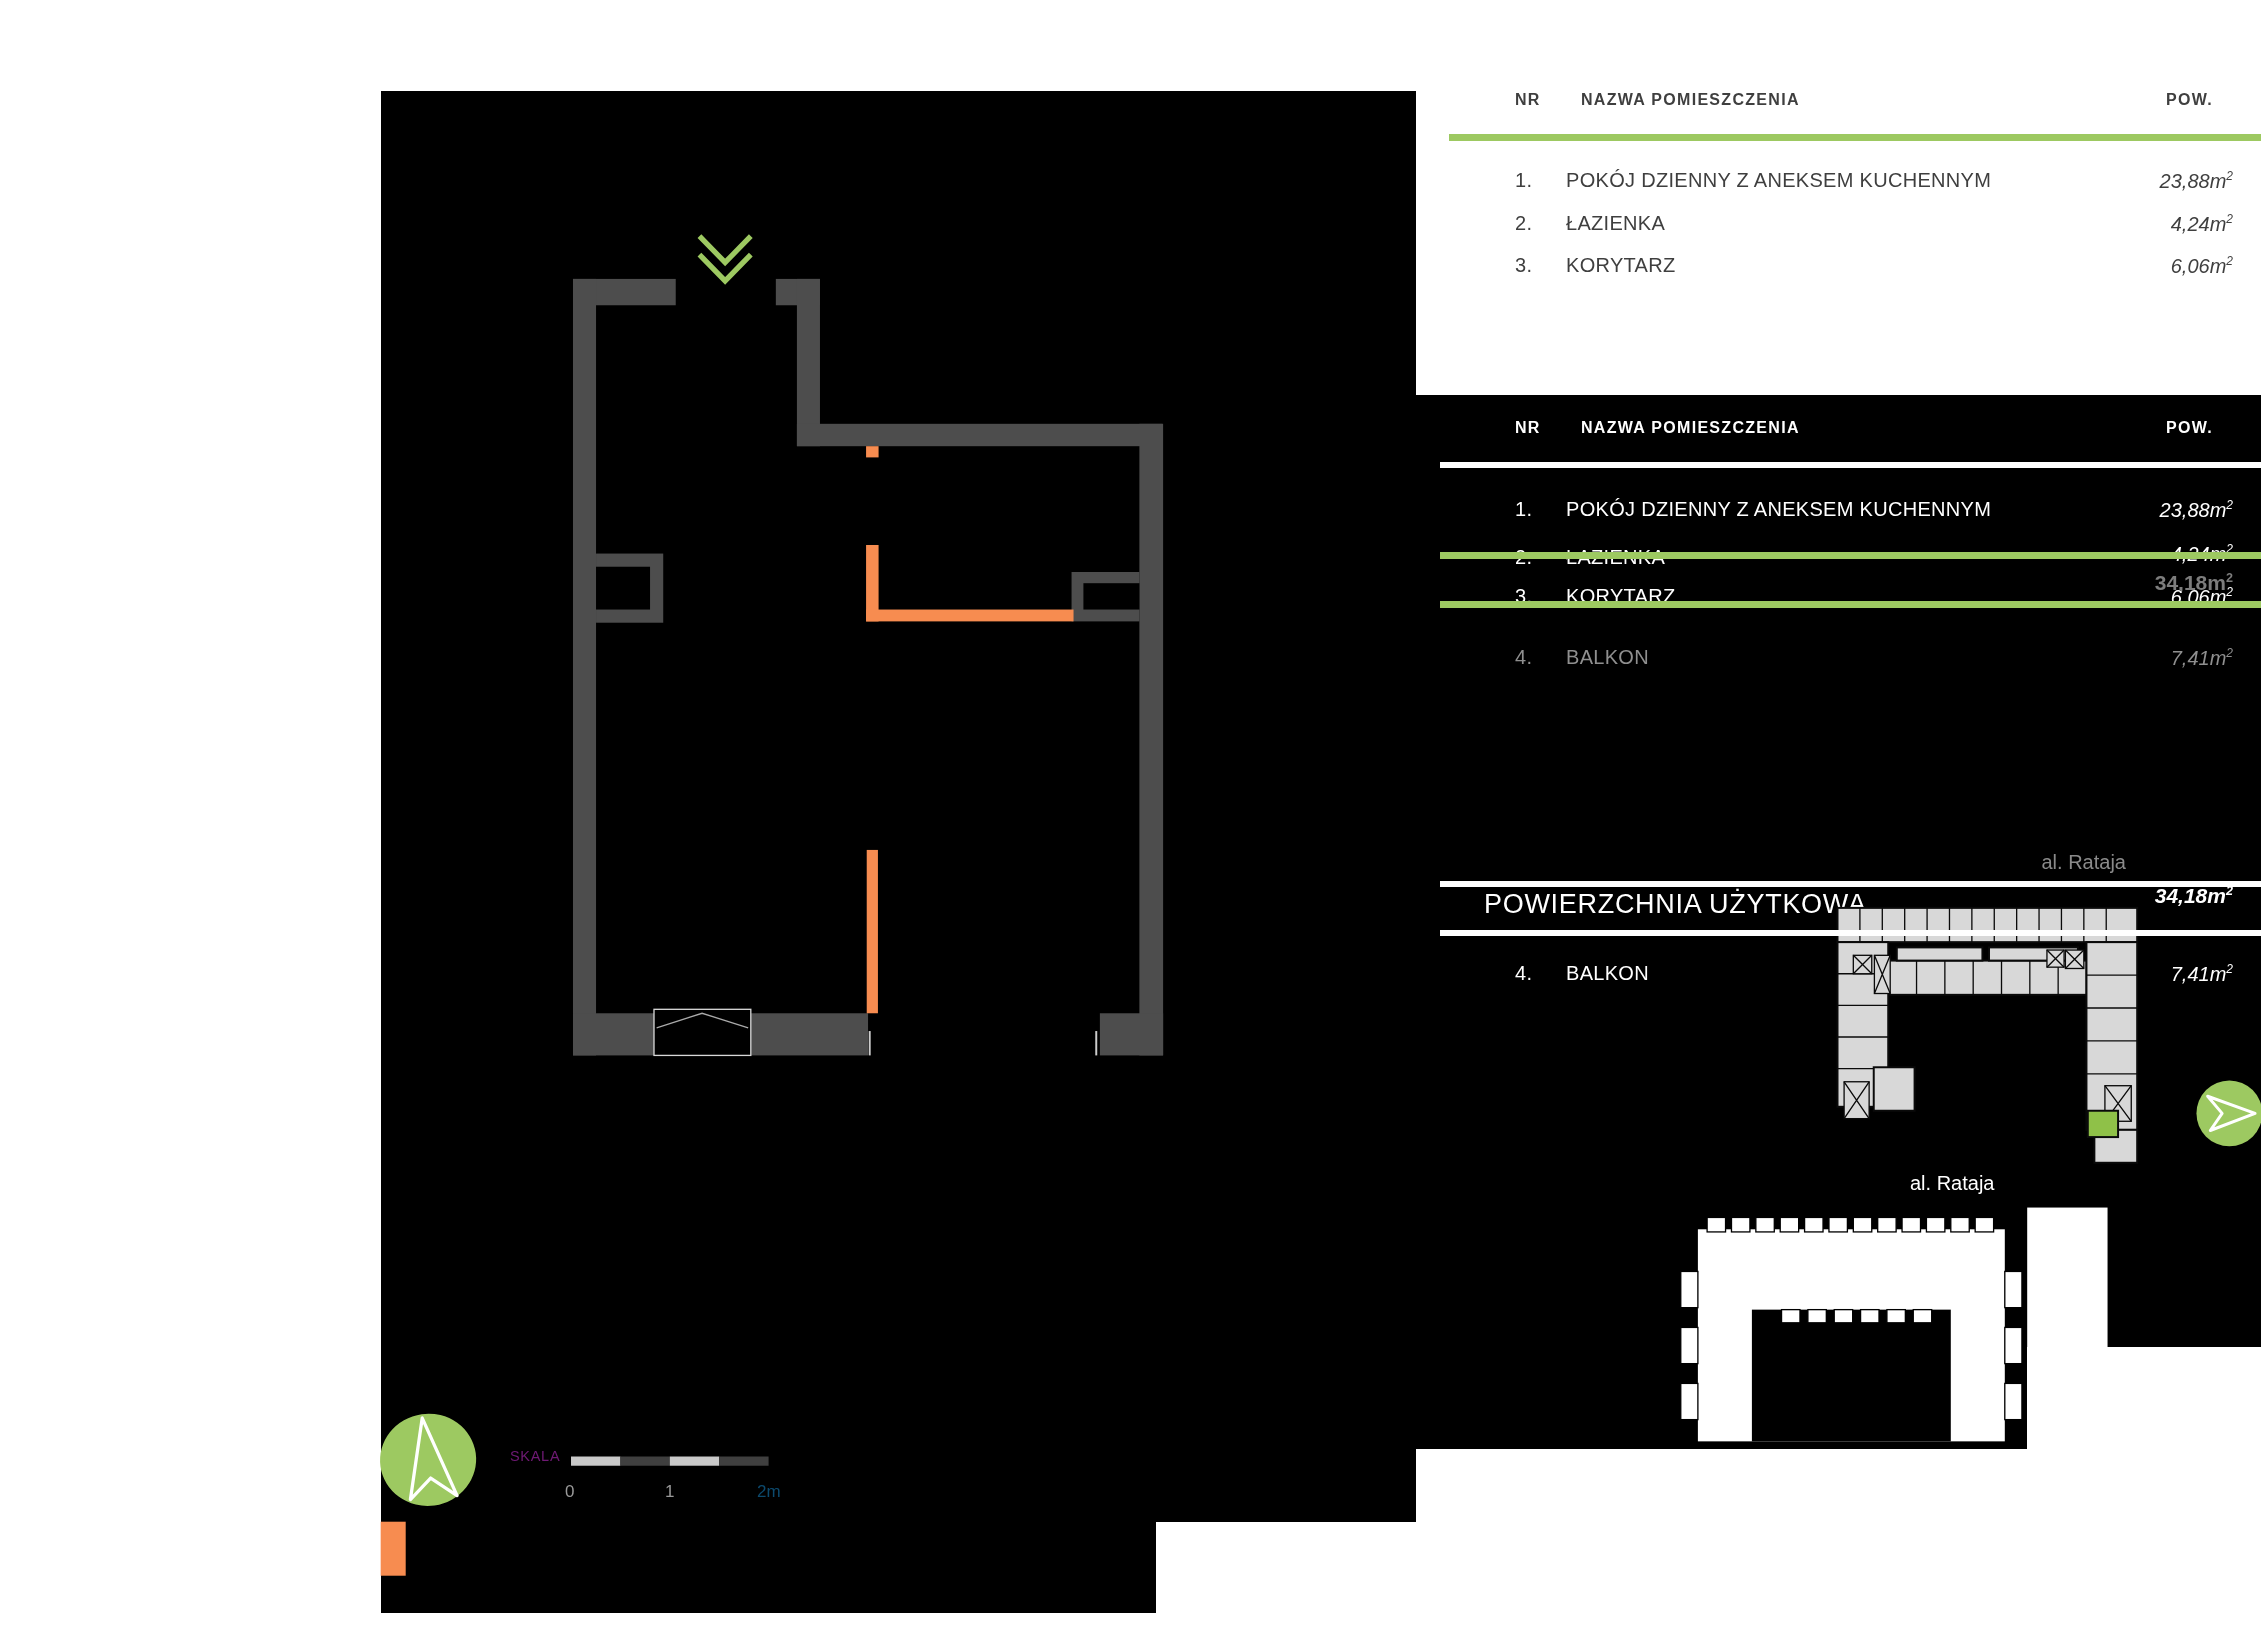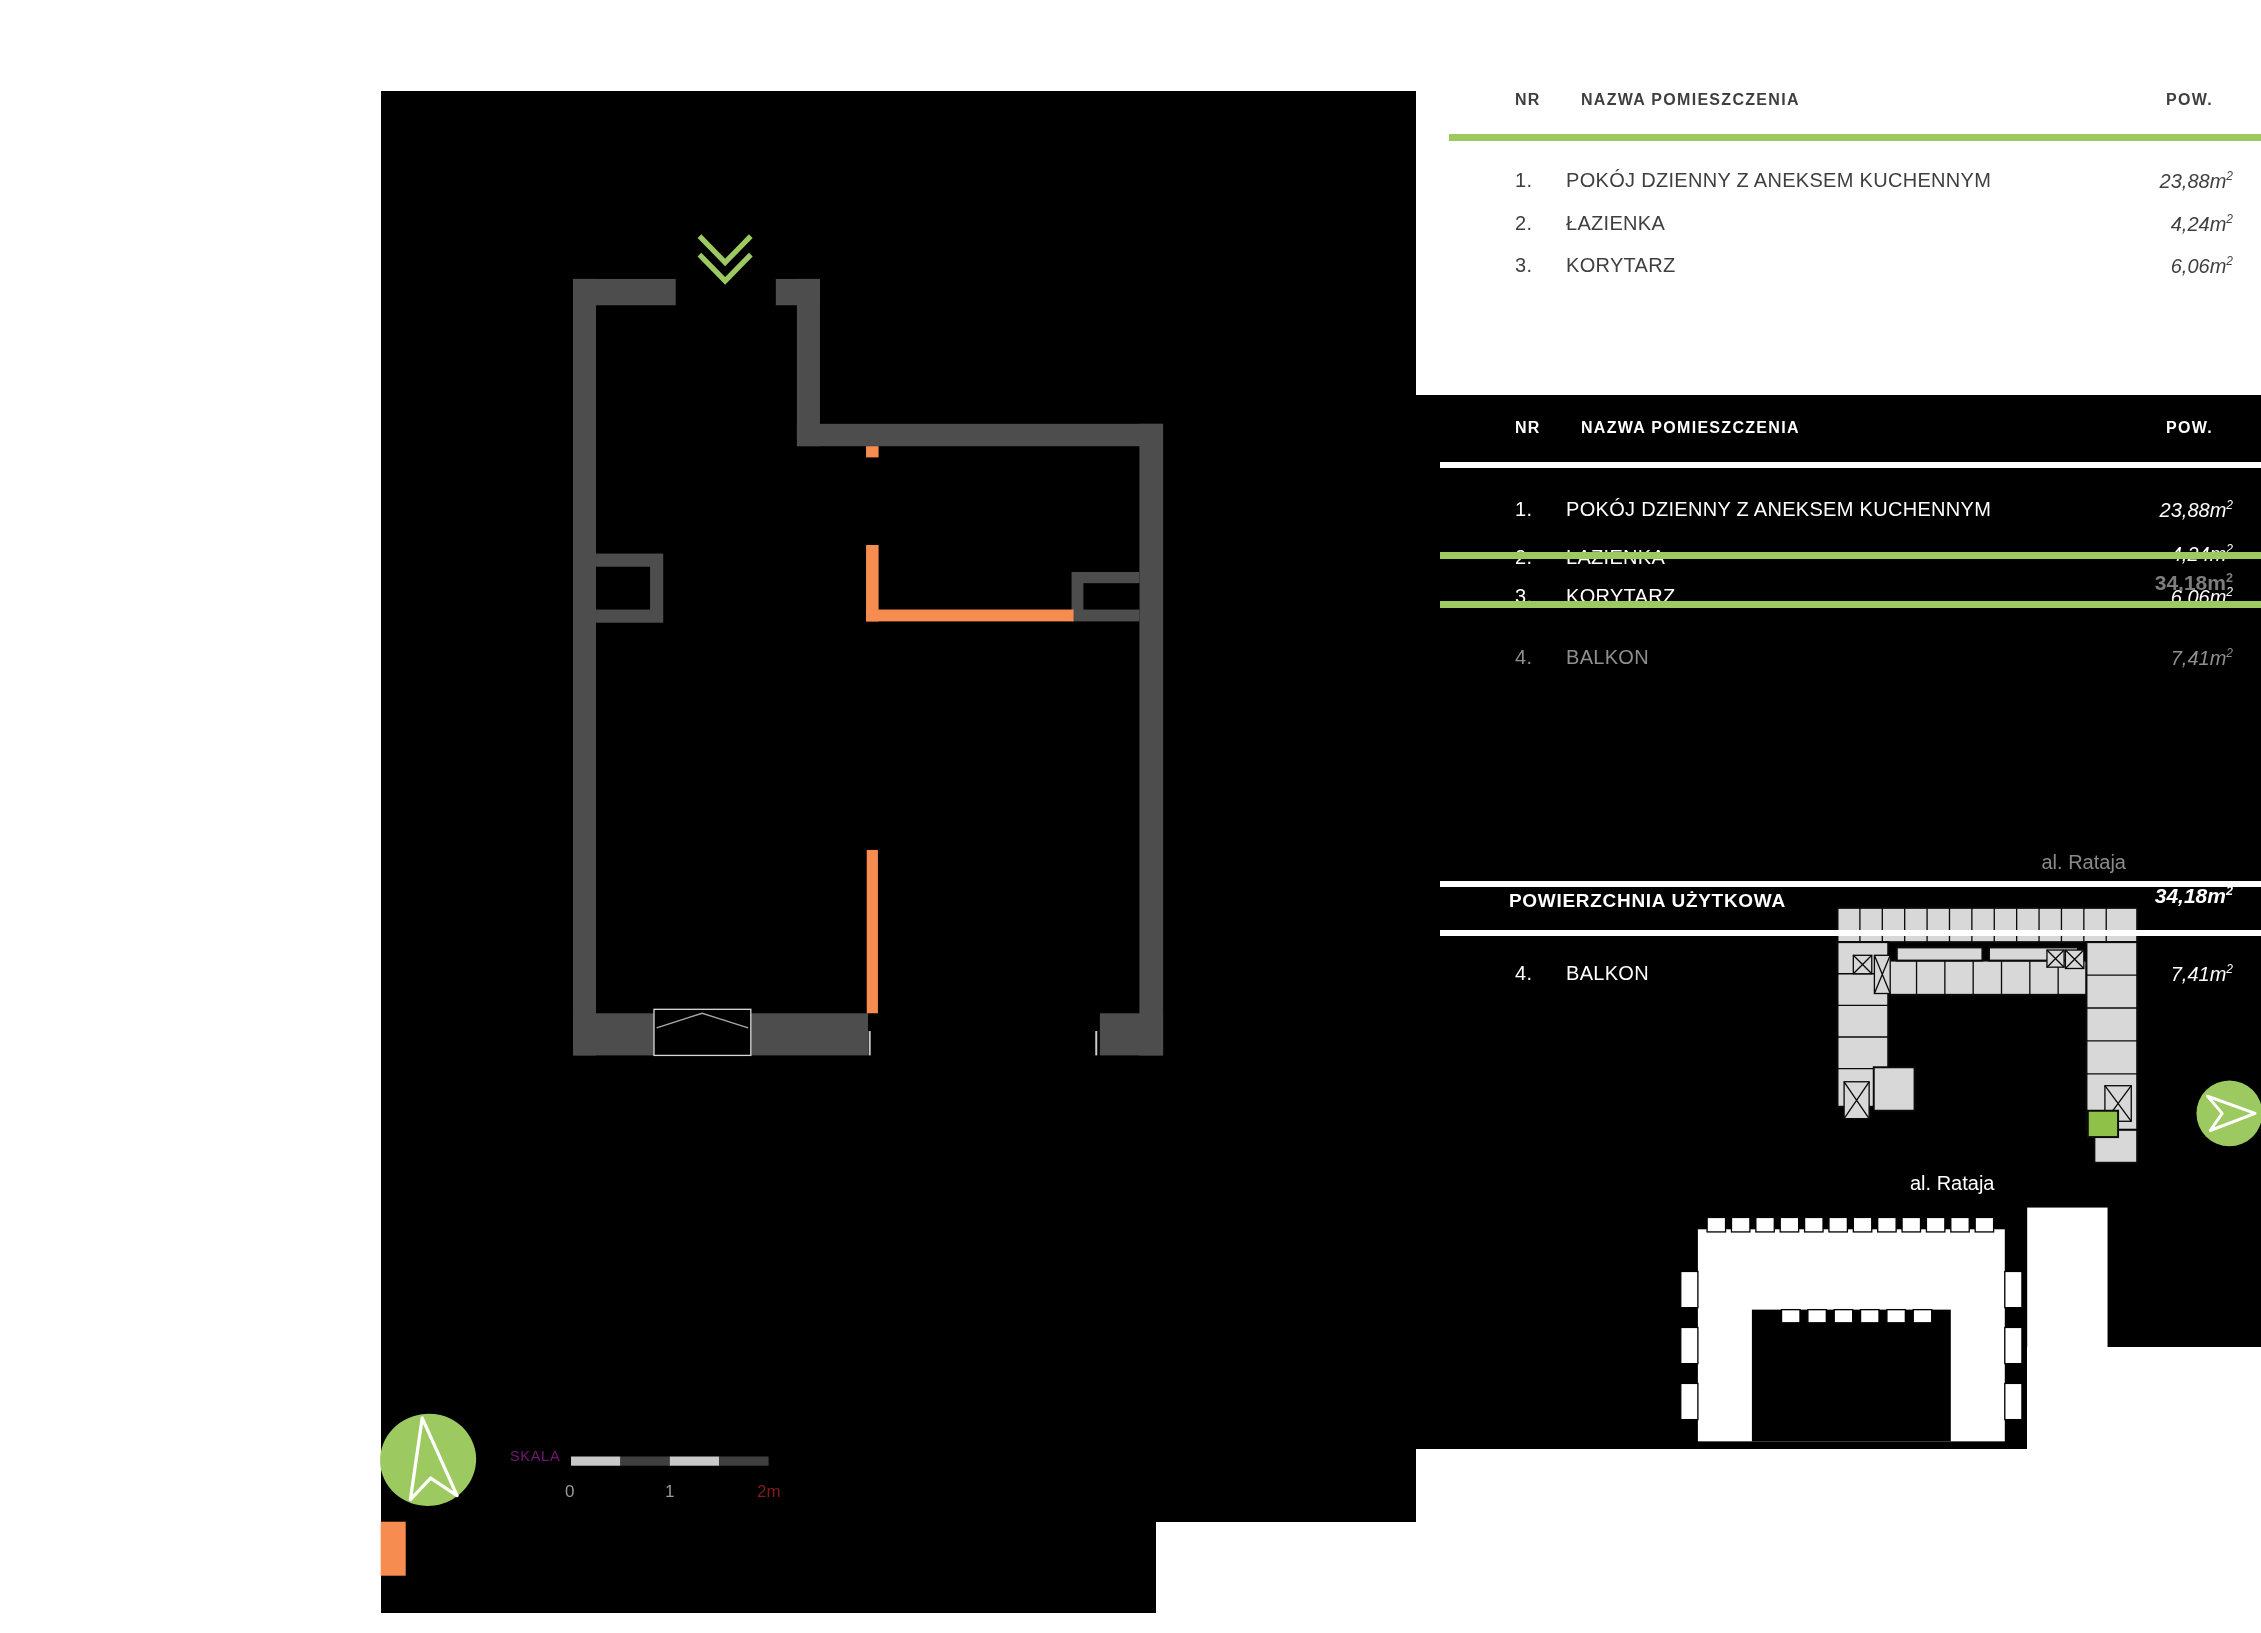--- a/index.html
+++ b/index.html
@@ -10,21 +10,21 @@
   .hline{position:absolute;z-index:5;}
   .txt{position:absolute;white-space:nowrap;z-index:3;line-height:1;}
   .hdr{font-weight:bold;font-size:16px;letter-spacing:1.3px;}
   .row{font-size:20px;letter-spacing:0.3px;}
   .dark{color:#3f3f3f;}
   .white{color:#ffffff;}
   .gray{color:#8f8f8f;}
   .ghost{color:#7d7d7d;font-weight:bold;font-size:21px;}
   .val{position:absolute;white-space:nowrap;z-index:3;line-height:1;font-size:20px;font-style:italic;}
   .val .sup, .sup{font-size:0.6em;vertical-align:super;letter-spacing:0;}
-  .summary-label{font-weight:bold;font-size:19px;letter-spacing:0.7px;margin-left:25px;}
+  .summary-label{font-weight:normal;font-size:27px;letter-spacing:0.7px;}
   .street{font-size:20px;}
   #gfx{position:absolute;left:0;top:0;z-index:4;pointer-events:none;}
 </style>
 </head>
 <body>
 
 <div id="stage">
 
   <div class="panel" style="left:381px;top:91px;width:1035px;height:1522px;"></div>
   <div class="whitepatch" style="left:1156px;top:1522px;width:260px;height:91px;"></div>
@@ -82,21 +82,21 @@
 
   <span class="txt row white" style="left:1515px;top:963px;">4.</span>
   <span class="txt row white" style="left:1566px;top:963px;">BALKON</span>
   <span class="val white" style="right:28px;top:963px;"><span>7,41m</span><span class="sup">2</span></span>
 
   <span class="txt street white" style="left:1910px;top:1173px;">al. Rataja</span>
 
   <span class="txt" style="left:510px;top:1449px;font-size:14.5px;color:#701a75;letter-spacing:0.7px;">SKALA</span>
   <span class="txt" style="left:565px;top:1483px;font-size:17px;color:#9a9a9a;">0</span>
   <span class="txt" style="left:665px;top:1483px;font-size:17px;color:#9a9a9a;">1</span>
-  <span class="txt" style="left:757px;top:1483px;font-size:17px;color:#7f1d1d;">2m</span>
+  <span class="txt" style="left:757px;top:1483px;font-size:17px;color:#0c4a6e;">2m</span>
 
   <svg id="gfx" width="2261" height="1634" viewBox="0 0 3433 2480">
 
     <g stroke="#9dc961" stroke-width="8" fill="none">
       <polyline points="1062,358 1101,398 1140,358"></polyline>
       <polyline points="1062,386 1101,426 1140,386"></polyline>
     </g>
 
     <g>
       <g fill="#4d4d4d">

